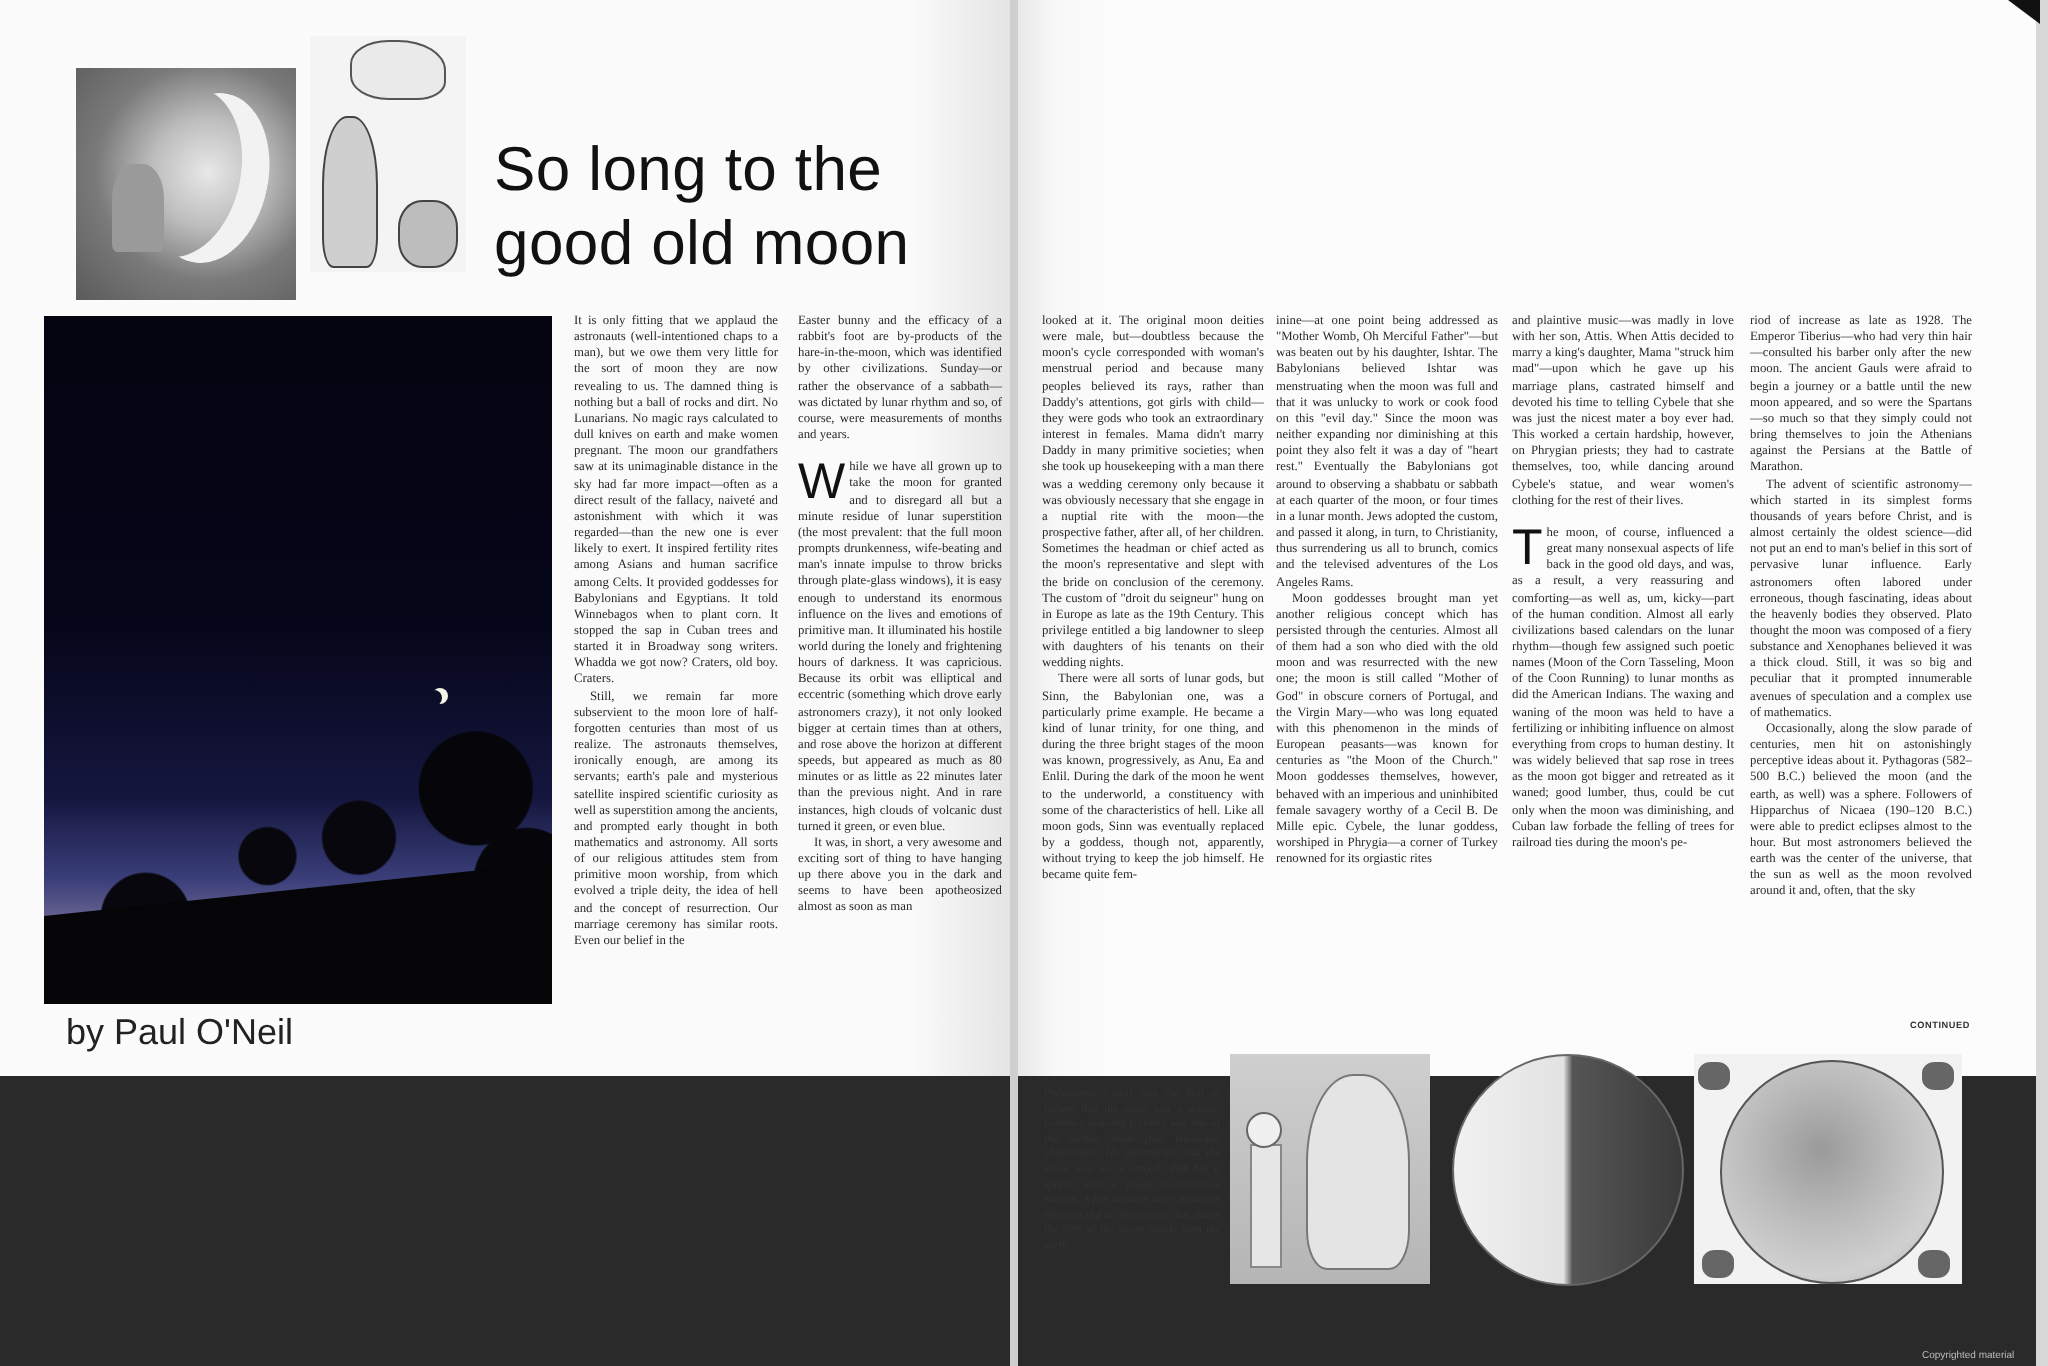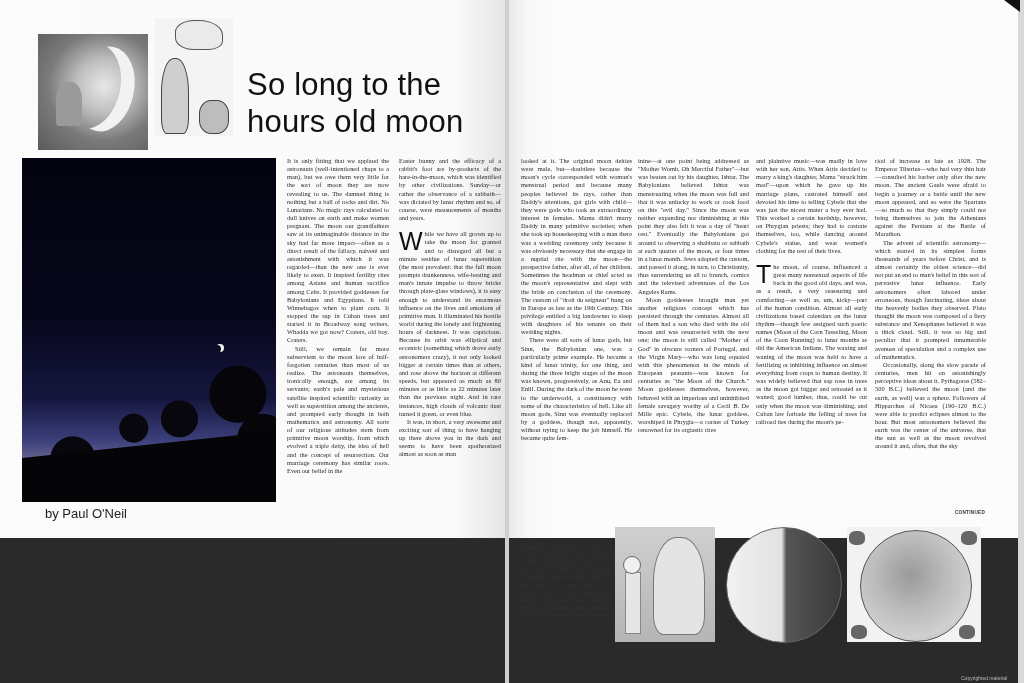--- a/index.html
+++ b/index.html
@@ -30,21 +30,21 @@
   .photo-night .trees { position:absolute; left:0; top:190px; width:254px; height:154px;
     background:
       radial-gradient(circle at 85% 30%, #05050a 0 28px, transparent 29px),
       radial-gradient(circle at 62% 46%, #07070d 0 18px, transparent 19px),
       radial-gradient(circle at 44% 52%, #07070d 0 14px, transparent 15px),
       radial-gradient(circle at 20% 72%, #07070d 0 22px, transparent 23px),
       radial-gradient(circle at 95% 60%, #05050a 0 26px, transparent 27px);
   }
   .photo-night .hill { position:absolute; left:-10px; top:286px; width:290px; height:80px; background:#050508; transform:rotate(-6deg); }
 
-  .byline { position:absolute; left:33px; top:506px; font-family:"Liberation Sans", sans-serif; font-size:13px; color:#222;margin-left:12px; }
+  .byline { position:absolute; left:33px; top:506px; font-family:"Liberation Sans", sans-serif; font-size:18px; color:#222; }
 
   .col { position:absolute; font-size:6.4px; line-height:8.15px; color:#2a2a2a; text-align:justify; hyphens:auto; }
   .col p { margin:0; text-indent:8px; }
   .col p.noindent { text-indent:0; }
   .col p.gap { margin-top:8px; }
   .dropcap { float:left; font-family:"Liberation Sans", sans-serif; font-size:25px; line-height:20px; margin:1px 2px 0 0; color:#111; }
   .col1 { left:287px; top:157px; width:102px; height:345px; }
   .col2 { left:399px; top:157px; width:102px; height:345px; }
   .col3 { left:521px; top:157px; width:111px; height:355px; }
   .col4 { left:638px; top:157px; width:111px; height:355px; }
@@ -76,21 +76,21 @@
     <div class="figure"></div>
   </div>
   <div class="art art-cat-fiddle">
     <div class="cow"></div>
     <div class="cat"></div>
     <div class="dog"></div>
   </div>
 
   <div class="headline">
     <div>So long to the</div>
-    <div>hours old moon</div>
+    <div>good old moon</div>
   </div>
 
   <div class="photo-night">
     <div class="moon"></div>
     <div class="trees"></div>
     <div class="hill"></div>
   </div>
   <div class="byline">by Paul O'Neil</div>
 
   <div class="col col1">

